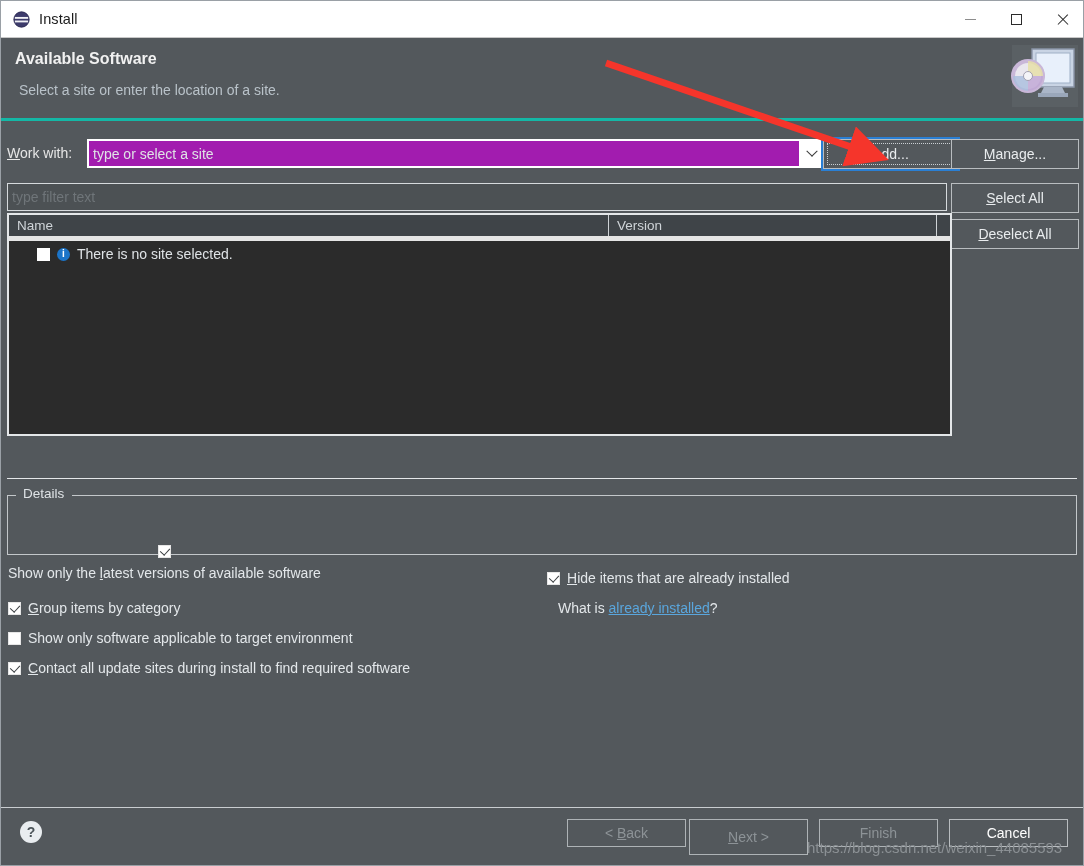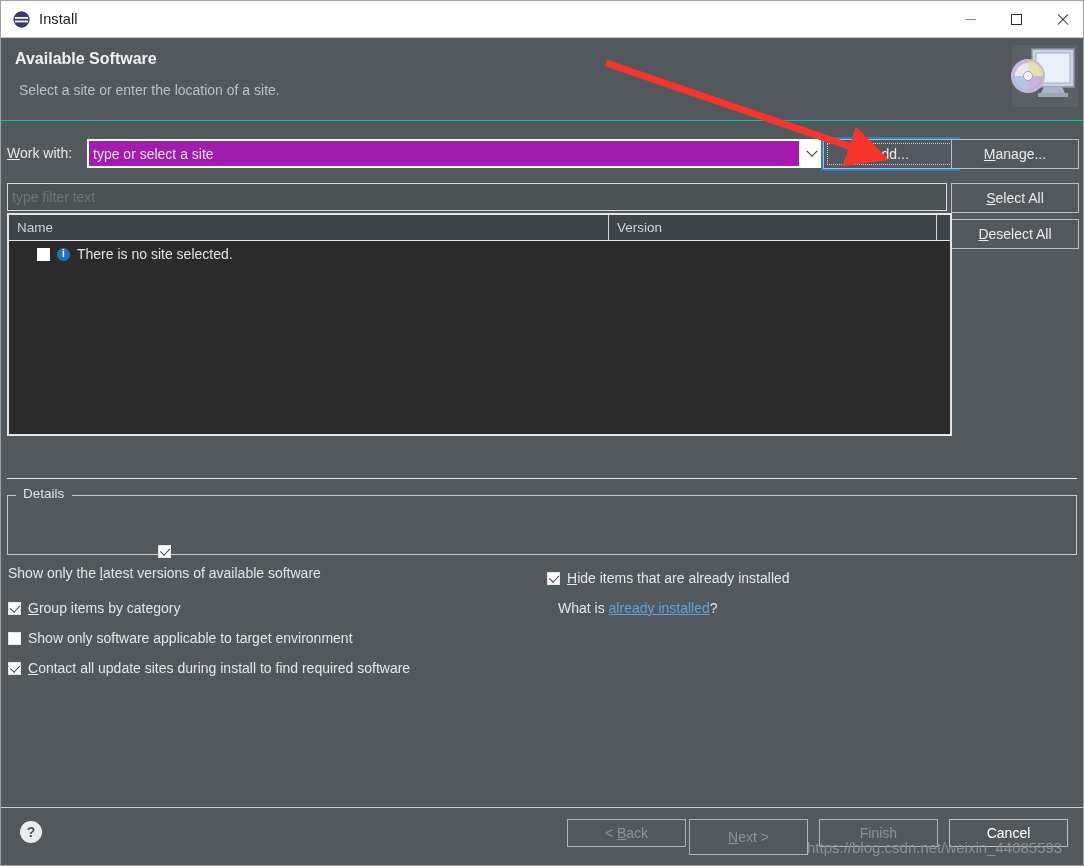--- a/index.html
+++ b/index.html
@@ -50,21 +50,21 @@
     width: 14px; height: 1.4px; background: #2b2b2b;
   }
   .glyph-close:before { transform: rotate(45deg); }
   .glyph-close:after  { transform: rotate(-45deg); }
 
   
   .banner {
     position: absolute; left: 0; top: 37px;
     width: 1084px; height: 83px;
     background: #53585c;
-    border-bottom: 1px solid #14b8a6;
+    border-bottom: 3px solid #14b8a6;
   }
   .banner-title {
     position: absolute; left: 14px; top: 12px;
     font-size: 16px; font-weight: bold; color: #f1f1f1;
   }
   .banner-sub {
     position: absolute; left: 18px; top: 44px;
     font-size: 14px; color: #b9c2c9;
   }
   .banner-img {
@@ -143,21 +143,21 @@
   
   .table {
     position: absolute; left: 6px; top: 212px;
     width: 945px; height: 223px;
     border: 2px solid #e4e7e9;
     background: #2b2b2b;
   }
   .table-head {
     display: flex; height: 26px;
     background: #3f4448;
-    border-bottom: 1px solid #e5e5e5;
+    border-bottom: 5px solid #e5e5e5;
   }
   .th {
     font-size: 13.5px; color: #cfd4d8;
     display: flex; align-items: center;
     padding-left: 8px;
     border-right: 1px solid #cfd3d6;
     height: 100%;
   }
   .th-name { width: 600px; }
   .th-version { width: 328px; }

